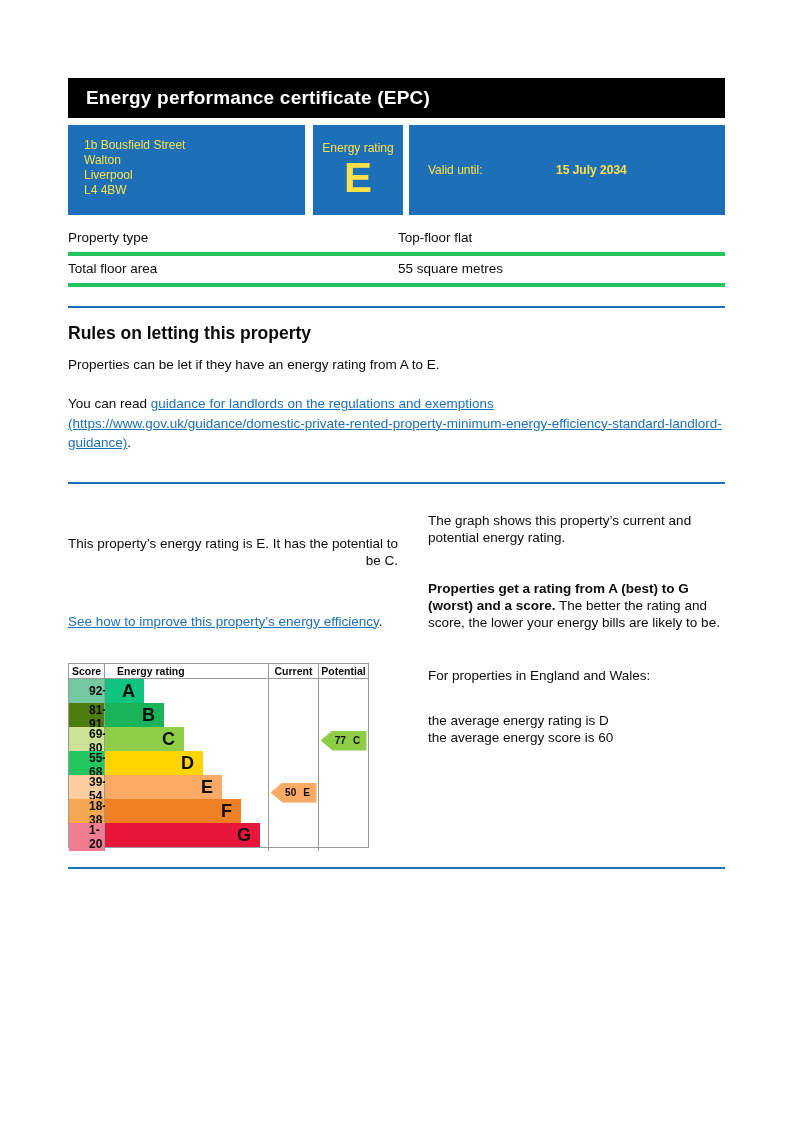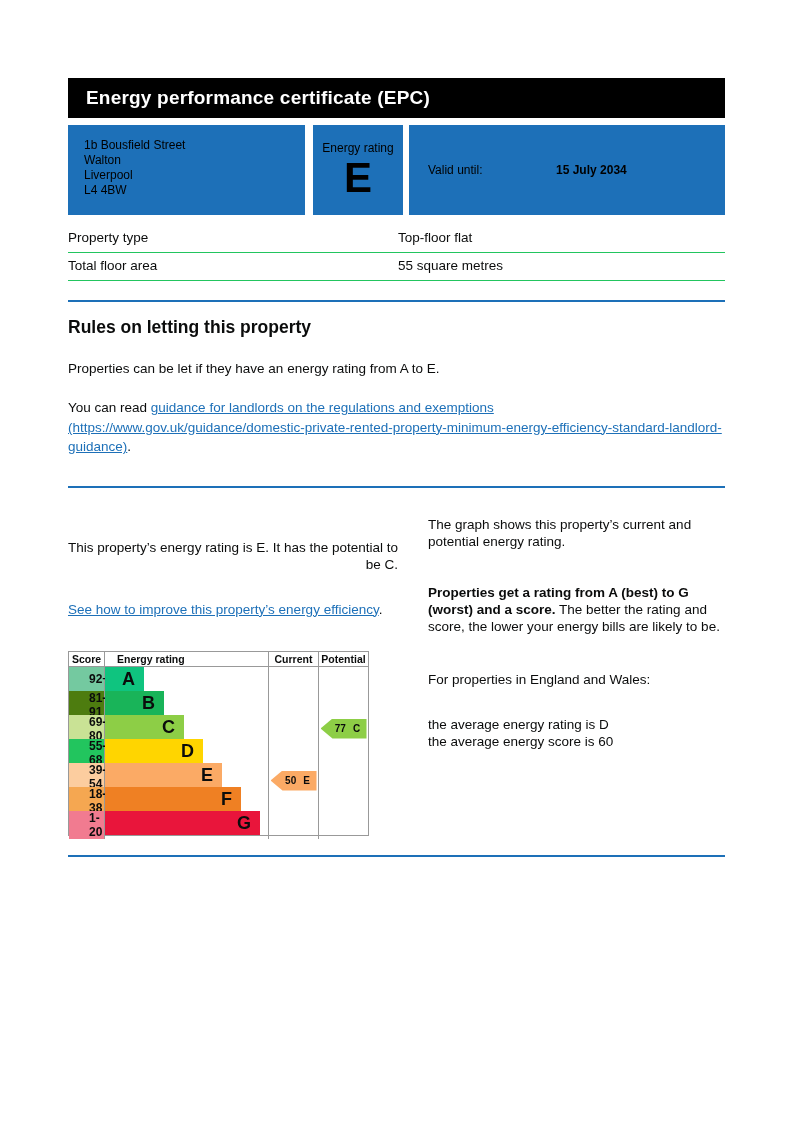--- a/index.html
+++ b/index.html
@@ -10,55 +10,55 @@
     overflow: hidden;
   }
   .content { position: absolute; left: 68px; top: 78px; width: 657px; }
 
   
   .header-bar { background: #000; height: 40px; display: flex; align-items: center; padding-left: 18px; }
   .header-bar h1 { color: #fff; font-size: 19px; font-weight: bold; margin: 0; letter-spacing: 0.2px; }
 
   
   .summary-row { display: flex; margin-top: 7px; height: 90px; }
-  .blue-box { background: #1d70b8; color: #000000; }
+  .blue-box { background: #1d70b8; color: #fde047; }
   .address-box { width: 237px; padding: 13px 16px; font-size: 12px; line-height: 15px; }
   .rating-box { width: 90px; margin-left: 8px; display: flex; flex-direction: column; align-items: center; justify-content: center; }
   .rating-box .rating-label { font-size: 12px; margin-top: 2px; }
   .rating-box .rating-letter { font-size: 42px; font-weight: bold; line-height: 46px; }
   .right-stack { flex: 1; margin-left: 6px; display: flex; flex-direction: row; }
   .info-box { flex: 1; display: flex; align-items: center; padding: 0 19px; font-size: 12px; }
   .info-box + .info-box { margin-top: 4px; }
   .info-label { width: 128px; flex: none; }
   .info-value { font-weight: bold; }
 
   
   .prop-table { margin-top: 10px; font-size: 13.5px; }
-  .prop-row { display: flex; padding: 4px 0 6px; border-bottom: 1px solid #22c55e; line-height: 17px; }
+  .prop-row { display: flex; padding: 4px 0 6px; border-bottom: 4px solid #22c55e; line-height: 17px; }
   .prop-label { width: 330px; flex: none; }
 
   .blue-rule { border: none; border-top: 2px solid #1d70b8; margin: 0; }
   .rule-1 { margin-top: 19px; }
   .rule-2 { margin-top: 29px; }
   .rule-3 { margin-top: 19px; }
 
   h2 { font-size: 17.5px; font-weight: bold; margin: 0; color: #0b0c0c; }
   p { font-size: 13.5px; line-height: 17px; margin: 0; }
   .doc-link { color: #1d70b8; text-decoration: underline; cursor: pointer; }
 
   .rules-section { margin-top: 15px; }
-  .rules-section .para-1 { margin-top: 22px; }
+  .rules-section .para-1 { margin-top: 12px; }
   .rules-section .para-2 { margin-top: 21px; line-height: 19.5px; }
 
   
   .two-col { display: flex; margin-top: 25px; }
   .col-left { width: 330px; flex: none; }
   .col-right { flex: 1; margin-left: 30px; }
   .col-left .para-1 { margin-top: 26px; text-align: right; }
-  .col-left .para-link { margin-top: 28px; }
+  .col-left .para-link { margin-top: 44px; }
   .col-right .para-1 { margin-top: 3px; }
   .col-right .para-2 { margin-top: 34px; }
   .col-right .para-3 { margin-top: 36px; }
   .col-right .para-4 { margin-top: 28px; }
 
   
   .epc-chart { width: 301px; border: 1px solid #999; margin-top: 33px; background: #fff; }
   .chart-grid-row { display: grid; grid-template-columns: 36px 164px 50px 49px; }
   .chart-header { height: 15px; border-bottom: 1px solid #999; font-size: 10.5px; font-weight: bold; }
   .chart-header > div { display: flex; align-items: center; }

